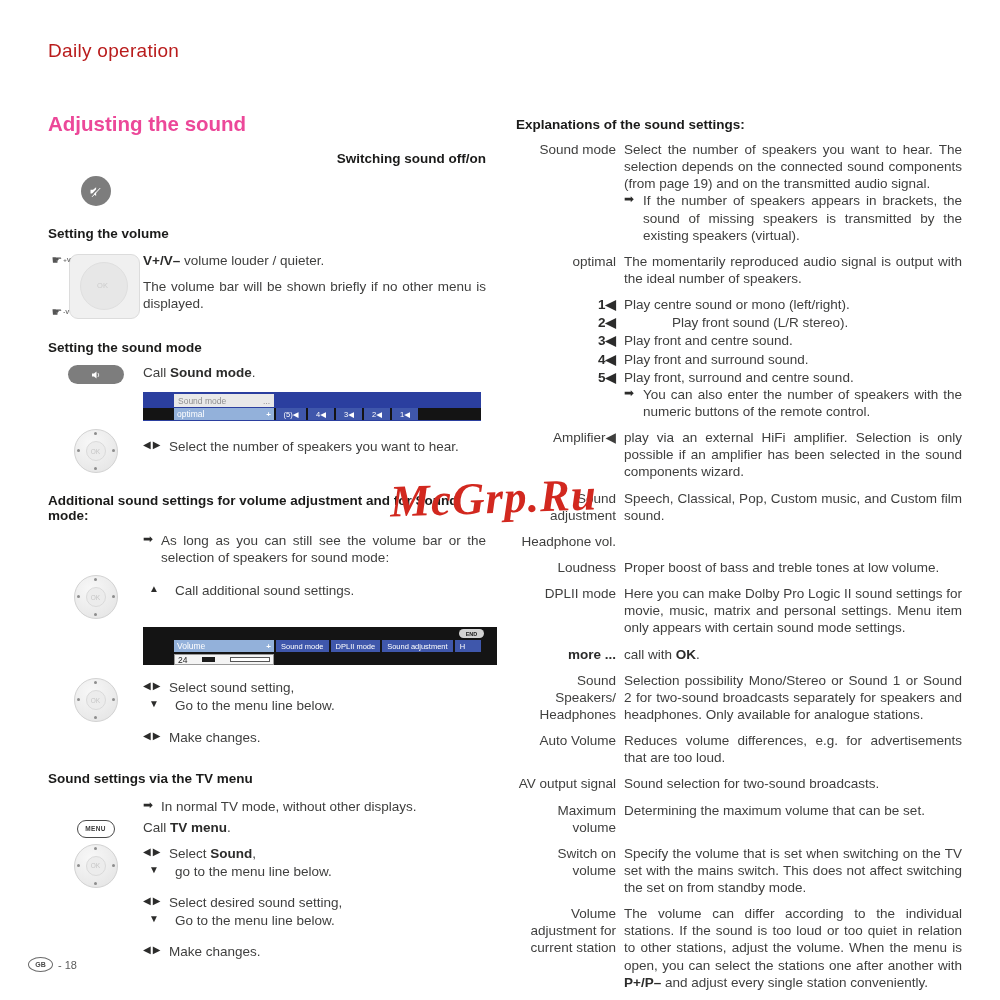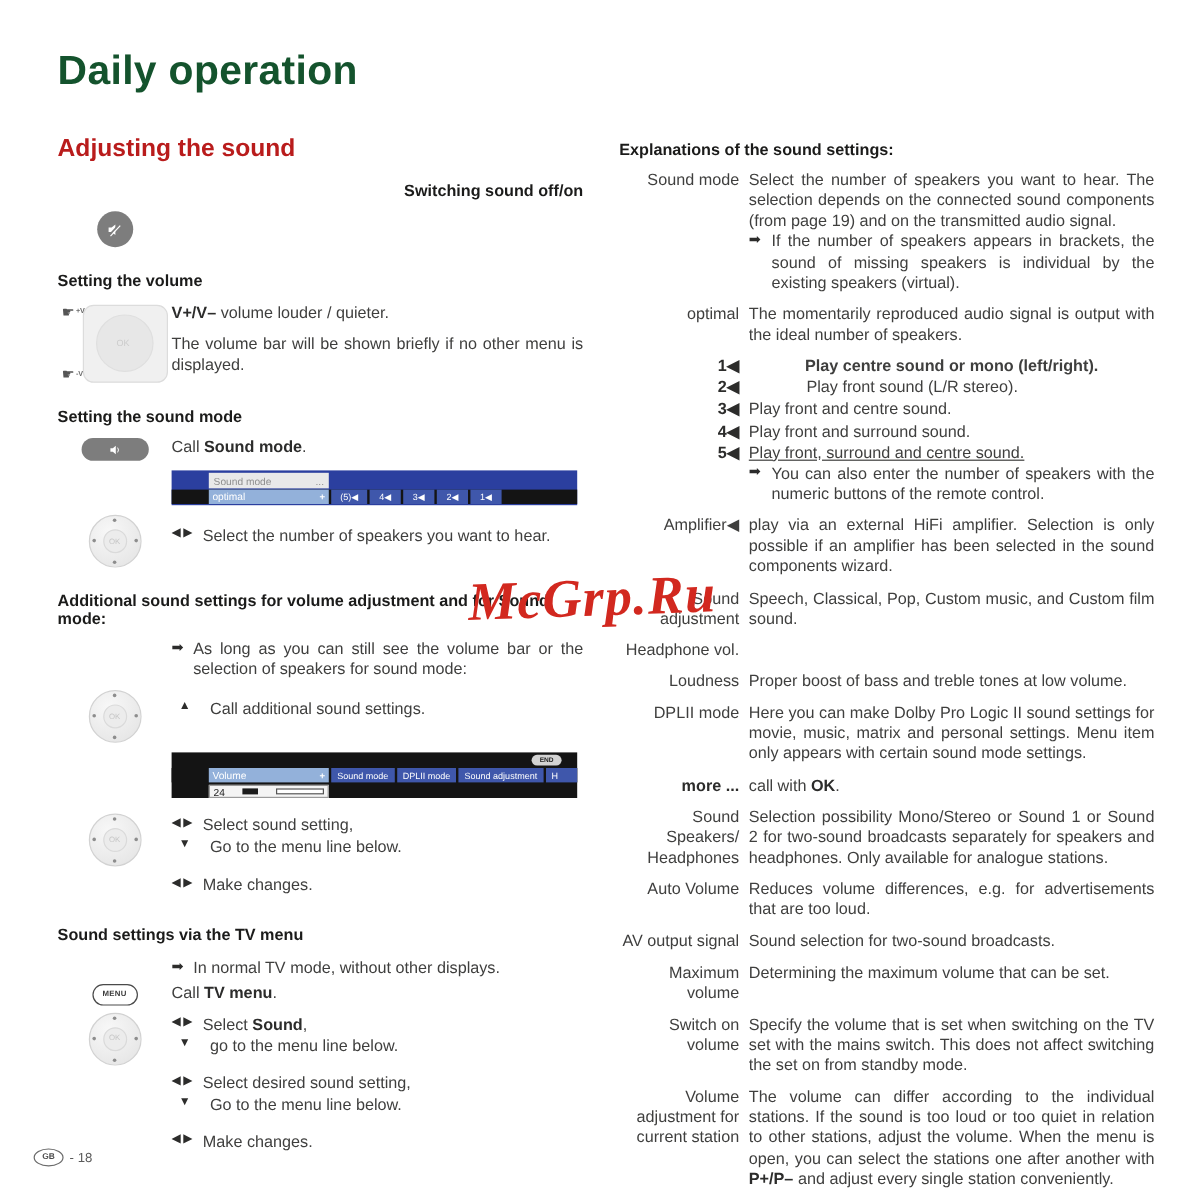--- a/index.html
+++ b/index.html
@@ -4,35 +4,35 @@
 <style>
   html,body{margin:0;padding:0;}
   body{
     width:1000px;height:1000px;position:relative;background:#ffffff;
     font-family:"Liberation Sans",sans-serif;color:#3f3f3e;
     -webkit-font-smoothing:antialiased;
   }
   .abs{position:absolute;}
 
   
-  #page-title{left:48px;top:40px;font-size:34px;font-weight:bold;color:#14532d;letter-spacing:.3px;}
+  #page-title{left:48px;top:40px;font-size:19px;font-weight:normal;color:#b91c1c;letter-spacing:.3px;}
   #watermark{
     left:390px;top:472px;z-index:60;
     font-family:"Liberation Serif",serif;font-style:italic;font-weight:bold;
     font-size:45px;color:#d2281f;letter-spacing:1px;transform:rotate(-2deg);
     pointer-events:none;white-space:nowrap;
   }
   #footer{left:28px;top:957px;display:flex;align-items:center;gap:5px;font-size:11px;color:#5a5a5a;}
   .gb-badge{border:1px solid #6a6a6a;border-radius:50%;width:23px;height:13px;display:flex;align-items:center;justify-content:center;font-size:7px;font-weight:bold;color:#4a4a4a;}
 
   
   #left-col{left:48px;top:112px;width:438px;}
   #right-col{left:516px;top:117px;width:446px;}
 
-  h2{font-size:20.5px;font-weight:bold;color:#b91c1c;margin:0 0 15px 0;}
+  h2{font-size:20.5px;font-weight:bold;color:#ec4899;margin:0 0 15px 0;}
   h3{font-size:13.5px;font-weight:bold;color:#1b1b1a;margin:17px 0 9px 0;}
   h4{font-size:13.5px;font-weight:bold;color:#1b1b1a;margin:20px 0 9px 0;}
 
   .row{display:flex;margin-bottom:5px;}
   .icol{width:95px;flex:none;display:flex;justify-content:center;align-items:flex-start;padding-top:1px;}
   .itext{flex:1;font-size:13.5px;line-height:1.27;}
   .b{font-weight:bold;color:#2c2c2b;}
 
   .step-line{display:flex;margin-bottom:1px;}
   .step-arrows{flex:none;width:26px;font-size:10px;color:#2c2c2b;letter-spacing:2px;padding-top:1px;}
@@ -68,21 +68,21 @@
   .osd{position:relative;width:338px;margin:8px 0 7px 95px;}
   #osd1{height:29px;background:#2b3f9f;}
   #osd1 .titlebox{position:absolute;left:31px;top:2px;width:100px;height:13px;background:#e9e9e9;color:#8f8f8f;font-size:8.5px;display:flex;align-items:center;justify-content:space-between;padding:0 4px;box-sizing:border-box;}
   #osd1 .orow{position:absolute;left:0;top:16px;width:338px;height:12px;background:#141414;display:flex;}
   .osd-sel{width:100px;flex:none;background:#93b1da;color:#ffffff;font-size:8.5px;display:flex;align-items:center;justify-content:space-between;padding:0 3px;box-sizing:border-box;margin-left:31px;}
   .osd-sel .nav{font-size:8px;font-weight:bold;color:#fff;}
   .oseg{flex:none;background:#3f57ab;color:#fff;font-size:7.5px;display:flex;align-items:center;justify-content:center;margin-left:2px;}
   #osd1 .oseg{width:26px;}
   #osd1 .oseg.first{width:30px;}
 
-  #osd2{height:38px;background:#141414;}
+  #osd2{height:38px;background:#141414;padding-left:16px;}
   #osd2 .endpill{position:absolute;right:13px;top:2px;width:25px;height:9px;background:#d3d3d3;border-radius:5px;display:flex;align-items:center;justify-content:center;font-size:5.5px;font-weight:bold;color:#222;}
   #osd2 .orow{position:absolute;left:0;top:13px;width:338px;height:12px;background:#141414;display:flex;}
   #osd2 .oseg{padding:0 5px;}
   #osd2 .oseg.fill{flex:1;justify-content:flex-start;}
   #osd2 .volbox{position:absolute;left:31px;top:27px;width:100px;height:11px;background:#f4f4f4;border:1px solid #9a9a9a;box-sizing:border-box;display:flex;align-items:center;gap:15px;padding:0 3px;font-size:8.5px;color:#1d1d1d;}
   #osd2 .vfill{width:18px;height:5px;background:#1c1c1c;}
   #osd2 .vempty{width:56px;height:5px;background:#ffffff;border:1px solid #555;box-sizing:border-box;}
 
   
   #right-col h3{margin:0 0 9px 0;}
@@ -320,50 +320,50 @@
 
 <div class="abs" id="right-col">
   <h3>Explanations of the sound settings:</h3>
 
   <div class="entry">
     <div class="term">Sound mode</div>
     <div class="def">
       <span>Select the number of speakers you want to hear. The selection depends on the connected sound components (from page 19) and on the transmitted audio signal.</span>
       <div class="dnote">
           <span class="note-arr">➡</span>
-          <span class="nb">If the number of speakers appears in brackets, the sound of missing speakers is individual by the existing speakers (virtual).</span>
+          <span class="nb">If the number of speakers appears in brackets, the sound of missing speakers is transmitted by the existing speakers (virtual).</span>
         </div>
     </div>
   </div>
 
   <div class="entry">
     <div class="term">optimal</div>
     <div class="def">The momentarily reproduced audio signal is output with the ideal number of speakers.</div>
   </div>
 
   <div class="entry tight">
     <div class="term bt">1◀</div>
-    <div class="def" style="text-align:center;font-weight:bold;">Play centre sound or mono (left/right).</div>
+    <div class="def" style="text-align:left;">Play centre sound or mono (left/right).</div>
   </div>
   <div class="entry tight">
     <div class="term bt">2◀</div>
     <div class="def" style="text-align:left;margin-left:48px;">Play front sound (L/R stereo).</div>
   </div>
   <div class="entry tight">
     <div class="term bt">3◀</div>
     <div class="def" style="text-align:left;">Play front and centre sound.</div>
   </div>
   <div class="entry tight">
     <div class="term bt">4◀</div>
     <div class="def" style="text-align:left;">Play front and surround sound.</div>
   </div>
   <div class="entry">
     <div class="term bt">5◀</div>
     <div class="def">
-      <span style="text-align:left;display:block;text-decoration:underline;">Play front, surround and centre sound.</span>
+      <span style="text-align:left;display:block;">Play front, surround and centre sound.</span>
       <div class="dnote">
           <span class="note-arr">➡</span>
           <span class="nb">You can also enter the number of speakers with the numeric buttons of the remote control.</span>
         </div>
     </div>
   </div>
 
   <div class="entry">
     <div class="term">Amplifier◀</div>
     <div class="def">play via an external HiFi amplifier. Selection is only possible if an amplifier has been selected in the sound components wizard.</div>

